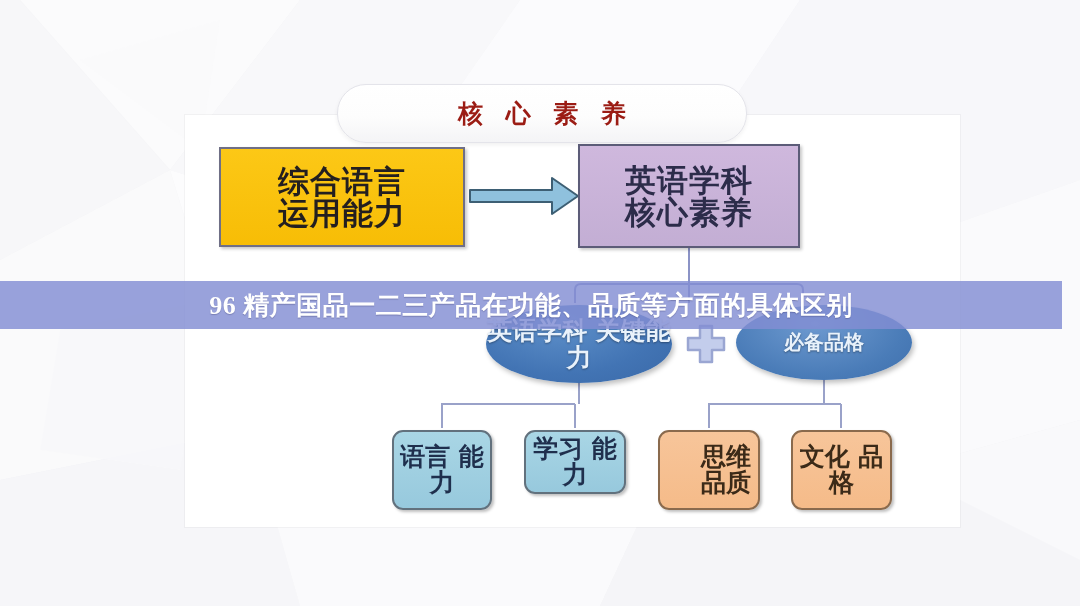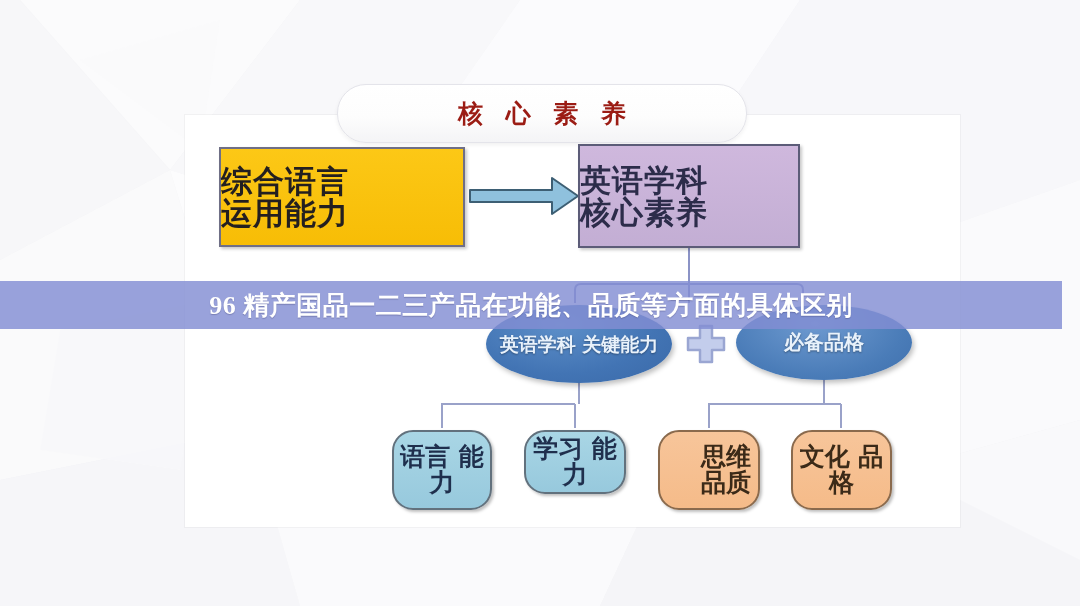--- a/index.html
+++ b/index.html
@@ -32,21 +32,21 @@
   #title-pill .t{
     color:#9b1c14;
     font-size:25px;font-weight:700;letter-spacing:7px;
     text-indent:7px;
     font-family:"DejaVu Sans","Liberation Sans",sans-serif;
     text-shadow:0 1px 0 rgba(255,255,255,0.8);
   }
 
   
   #diagram{position:absolute;left:0;top:0;width:1080px;height:606px;}
-  .node{position:absolute;box-sizing:border-box;display:flex;align-items:center;justify-content:flex-start;text-align:center;}
+  .node{position:absolute;box-sizing:border-box;display:flex;align-items:center;justify-content:center;text-align:center;}
   .node .lbl{line-height:1.04;white-space:pre-line;}
 
   
   #box-yellow{
     left:219px;top:147px;width:246px;height:100px;
     background:linear-gradient(180deg,#fcc816 0%,#f7bd06 100%);
     border:2px solid #6f6f86;
     box-shadow:2px 2px 3px rgba(0,0,0,0.22);
   }
   #box-yellow .lbl{color:#231f20;font-size:31px;font-weight:700;letter-spacing:1px;
@@ -69,31 +69,31 @@
     box-shadow:2px 3px 5px rgba(0,0,0,0.25);
   }
   #ellipse-left{
     left:486px;top:305px;width:186px;height:78px;
     background:radial-gradient(ellipse at 40% 25%, #5d8fc9 0%, #4274b4 60%, #3a69a8 100%);
   }
   #ellipse-right{
     left:736px;top:305px;width:176px;height:75px;
     background:radial-gradient(ellipse at 45% 25%, #6e9ad0 0%, #4a7cb8 65%, #3f6fac 100%);
   }
-  .ellipse .lbl{color:#e9f2fb;font-size:19px;font-weight:700;line-height:1.08;
+  .ellipse .lbl{color:#e9f2fb;font-size:25px;font-weight:700;line-height:1.08;
     text-shadow:0 1px 2px rgba(0,0,0,0.35);
     font-family:"DejaVu Sans","Liberation Sans",sans-serif;}
   #ellipse-right .lbl{font-size:20px;}
 
   
   #plus-sign{position:absolute;left:684px;top:322px;width:44px;height:44px;}
 
   
   .leaf{
-    position:absolute;box-sizing:border-box;border-radius:21px;
+    position:absolute;box-sizing:border-box;border-radius:11px;
     display:flex;align-items:center;justify-content:center;text-align:center;
     box-shadow:2px 2px 3px rgba(0,0,0,0.25);
   }
   .leaf .lbl{font-size:25px;font-weight:700;line-height:1.05;
     font-family:"DejaVu Sans","Liberation Sans",sans-serif;}
   .leaf.blue{
     background:linear-gradient(180deg,#a9d6e5 0%,#97c9dd 100%);
     border:2px solid #62717d;
   }
   .leaf.blue .lbl{color:#1f2f4d;}

